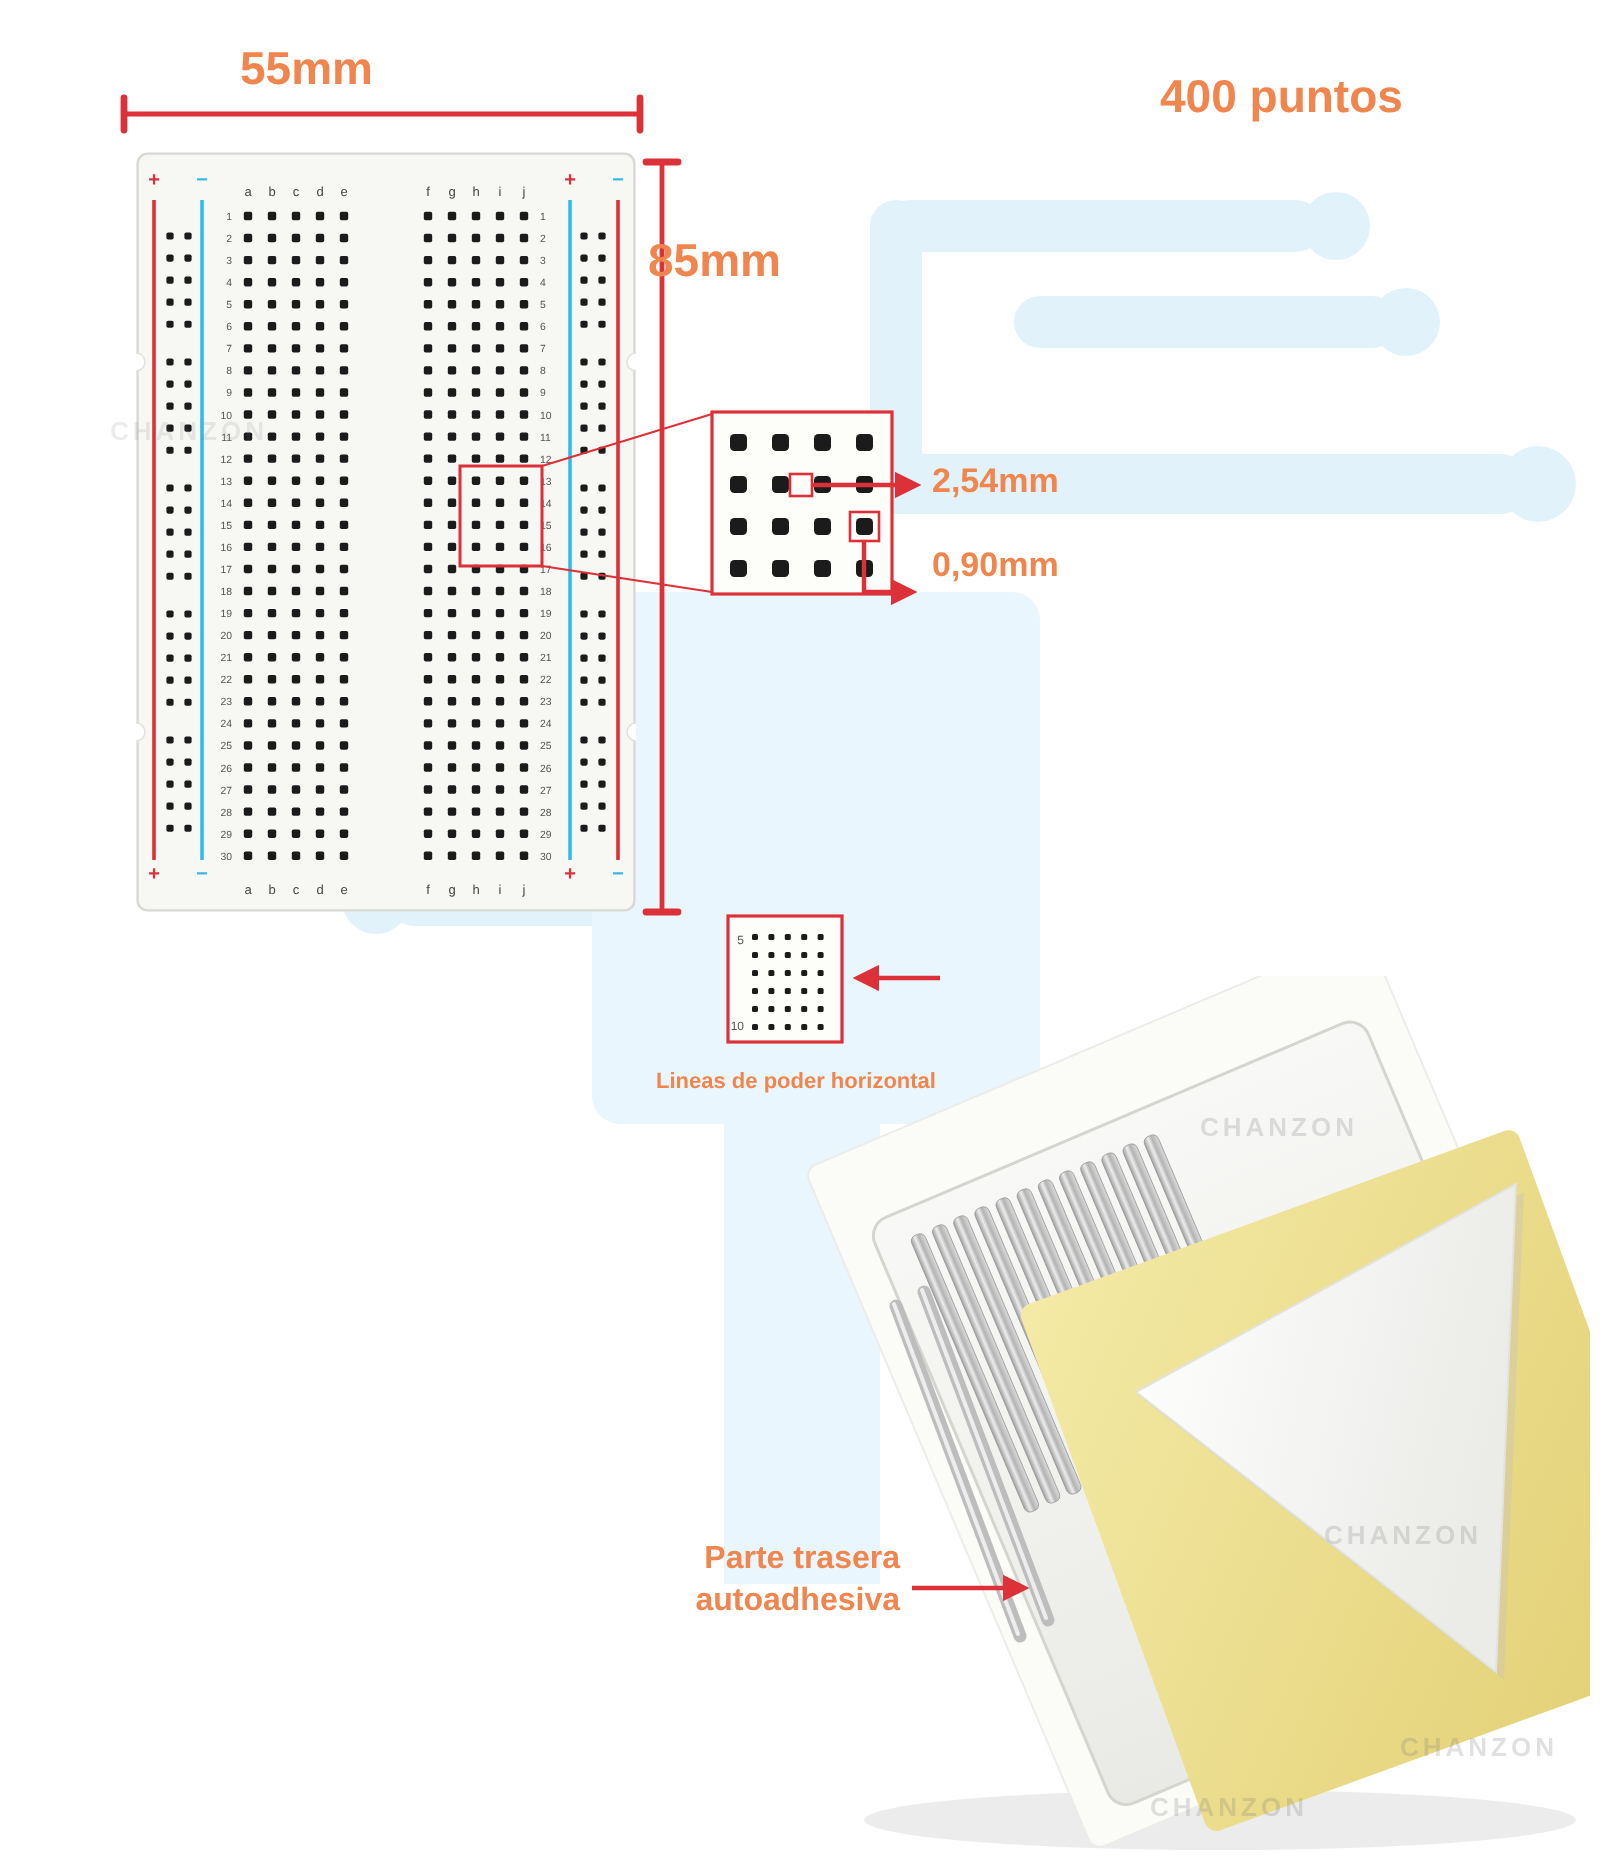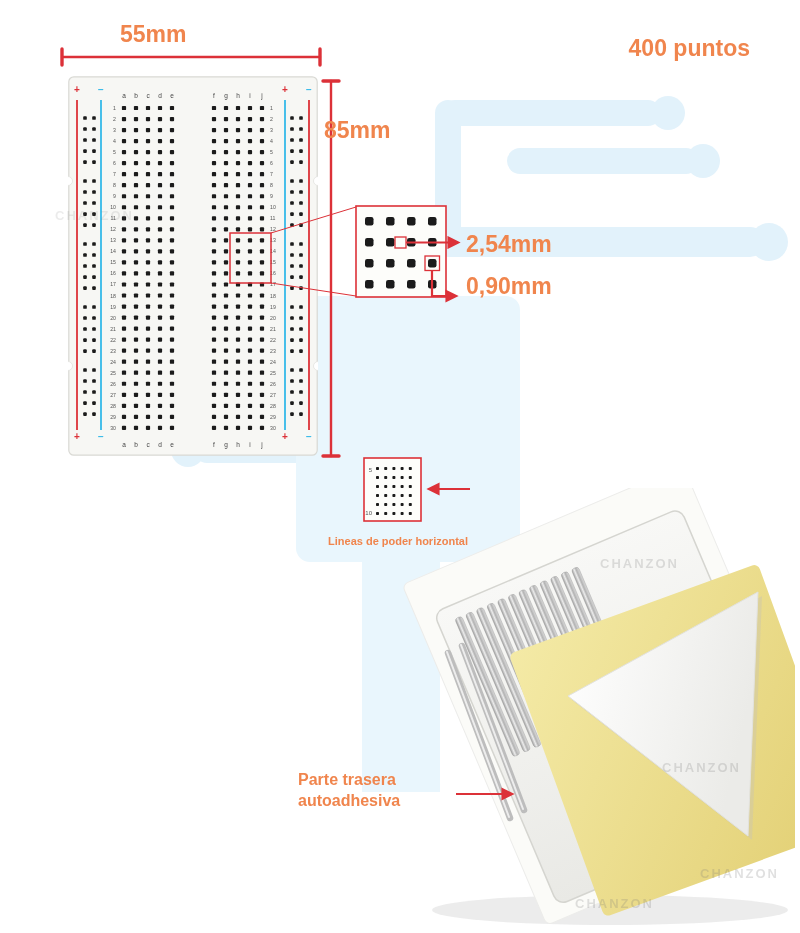--- a/index.html
+++ b/index.html
@@ -3,23 +3,23 @@
 <meta charset="utf-8">
 <style>
   *{margin:0;padding:0;box-sizing:border-box}
   html,body{width:800px;height:933px}
   body{position:relative;background:#fff;overflow:hidden;
        font-family:"Liberation Sans","DejaVu Sans",sans-serif}
   .abs{position:absolute}
   svg{display:block}
   .lbl{position:absolute;color:var(--orange);font-weight:600;line-height:1.3}
   .lbl.big{font-size:23px}
-  .lbl.mid{font-size:23px}
+  .lbl.mid{font-size:17px}
   .lbl.small{font-size:11px;text-align:center}
-  .lbl.adh{font-size:16px;text-align:left}
+  .lbl.adh{font-size:16px;text-align:right}
   .wm-text{position:absolute;color:#666;opacity:.12;font-size:13px;letter-spacing:2px;font-weight:700}
   
   .dim line{stroke:var(--red);stroke-width:2.4;stroke-linecap:round}
   .dim .cap{stroke-width:3.4}
   .red-stroke{fill:none;stroke:var(--red);stroke-width:1.5}
   .red-stroke.thin{stroke-width:1.3}
   .red-thin{stroke:var(--red);stroke-width:1;fill:none}
   .red-arrow{fill:none;stroke:var(--red);stroke-width:2.2}
   .zoom-box{fill:#fdfdfa;stroke:var(--red);stroke-width:1.6}
   .red-fill{fill:var(--red)}
@@ -685,19 +685,19 @@
         <rect x="408.8" y="512" width="3" height="3" rx="0.8" fill="#1b1b1b"></rect>
         <text x="372" y="472" font-size="6" fill="#555" text-anchor="end">5</text>
         <text x="372" y="515" font-size="6" fill="#555" text-anchor="end">10</text>
       </g>
     <line x1="470" y1="489" x2="429" y2="489" class="red-arrow" marker-end="url(#arr)"></line>
   </g>
   <line x1="456" y1="794" x2="512" y2="794" class="red-arrow" marker-end="url(#arr)"></line>
 </svg>
 
 <div class="lbl big" style="left:120px;top:20px;width:142px;text-align:left;z-index:4">55mm</div>
-<div class="lbl big" style="left:580px;top:34px;width:170px;text-align:right;z-index:4">400 puntos</div>
+<div class="lbl big" style="left:580px;top:34px;width:170px;text-align:left;z-index:4">400 puntos</div>
 <div class="lbl big" style="left:324px;top:116px;z-index:4">85mm</div>
 <div class="lbl mid" style="left:466px;top:230px;z-index:4">2,54mm</div>
 <div class="lbl mid" style="left:466px;top:272px;z-index:4">0,90mm</div>
 <div class="lbl small" style="left:323px;top:534px;width:150px;z-index:4">Lineas de poder horizontal</div>
 <div class="lbl adh" style="left:298px;top:770px;width:152px;z-index:4">Parte trasera autoadhesiva</div>
 <div class="wm-text" style="left:55px;top:208px;z-index:4">CHANZON</div>
 
 </body></html>

